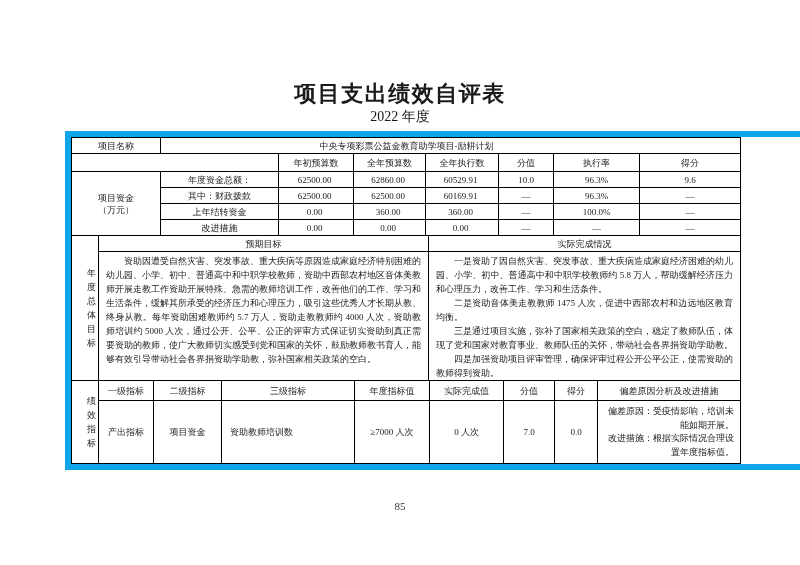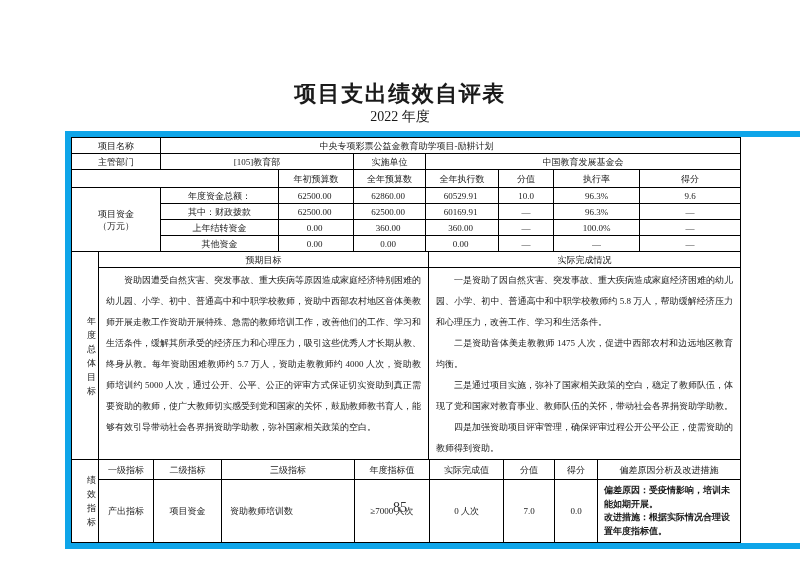--- a/index.html
+++ b/index.html
@@ -51,31 +51,31 @@
   tr.rh110{ height:110px; }
   tr.rh20 { height:20px; }
   tr.rh63 { height:63px; }
   td.num  { text-align:center; padding-right:5px; }
   td.left { text-align:left; padding-left:8px; }
   td.vlabel { padding:0 15px; word-break:break-all; line-height:14px; }
   td.txt {
     vertical-align:top;
     text-align:justify;
     padding:2px 7px 0 7px;
-    line-height:21px;
+    line-height:14px;
   }
   .para { text-indent:2em; text-align:justify; }
   .shift-left { position:relative; left:-44px; display:inline-block; }
-  td.dev { text-align:left; vertical-align:middle; padding:3px 6px; line-height:13.5px;font-weight:bold; }
+  td.dev { text-align:right; vertical-align:middle; padding:3px 6px; line-height:13.5px; }
   .footer {
     position:absolute;
     top:500px; left:0;
     width:100%;
     text-align:center;
-    font-size:14px;
+    font-size:11px;
     color:#333;
   }
 </style>
 </head>
 <body>
 
 <div class="page">
 
   <div class="title">项目支出绩效自评表</div>
   <div class="subtitle">2022 年度</div>
@@ -88,26 +88,20 @@
           <col style="width:193px">
           <col style="width:72px">
           <col style="width:315px">
         </colgroup>
       <tbody>
           <tr class="rh16">
         <td>项目名称</td>
         <td colspan="3">
           <span class="shift-left">中央专项彩票公益金教育助学项目-励耕计划</span>
         </td>
-      </tr>
-      <tr class="rh16">
-        <td>主管部门</td>
-        <td>[105]教育部</td>
-        <td>实施单位</td>
-        <td>中国教育发展基金会</td>
       </tr>
     </tbody>
       </table>
 
     <table>
       <colgroup>
           <col style="width:89px">
           <col style="width:118px">
           <col style="width:75px">
           <col style="width:72px">
@@ -151,21 +145,21 @@
       <tr class="rh16">
         <td>上年结转资金</td>
         <td class="num">0.00</td>
         <td class="num">360.00</td>
         <td class="num">360.00</td>
         <td>—</td>
         <td>100.0%</td>
         <td>—</td>
       </tr>
       <tr class="rh16">
-        <td>其他资金</td>
+        <td>改进措施</td>
         <td class="num">0.00</td>
         <td class="num">0.00</td>
         <td class="num">0.00</td>
         <td>—</td>
         <td>—</td>
         <td>—</td>
       </tr>
     </tbody>
       </table>
 

